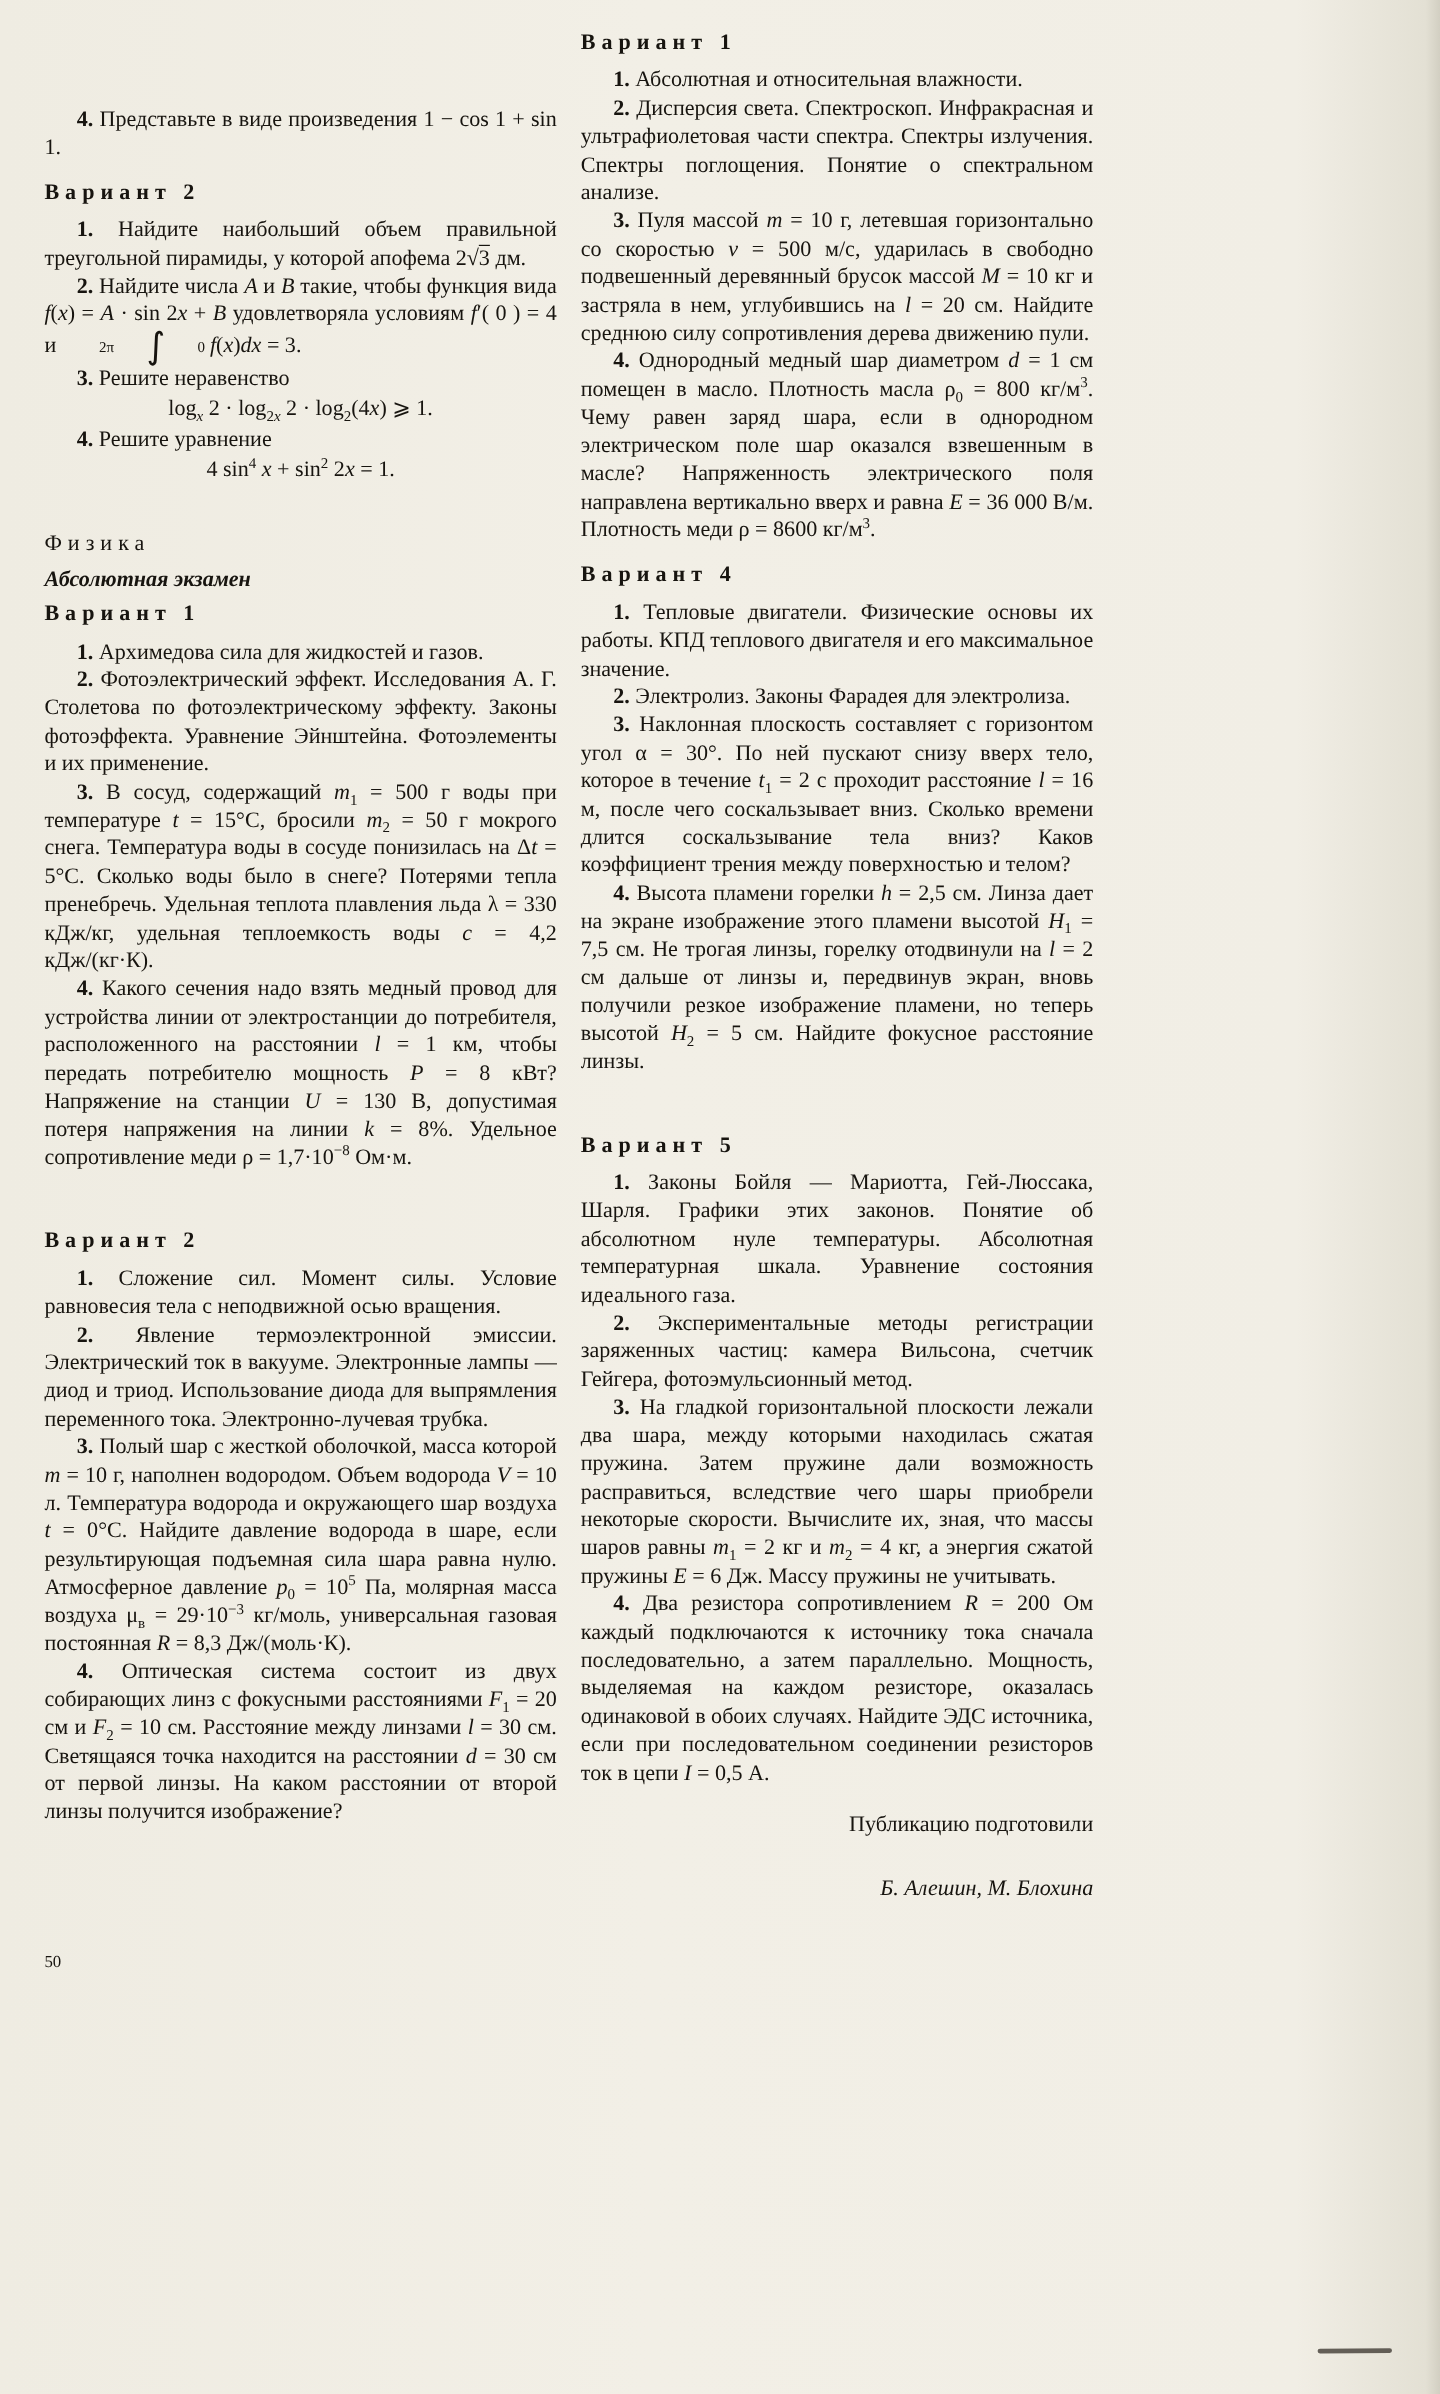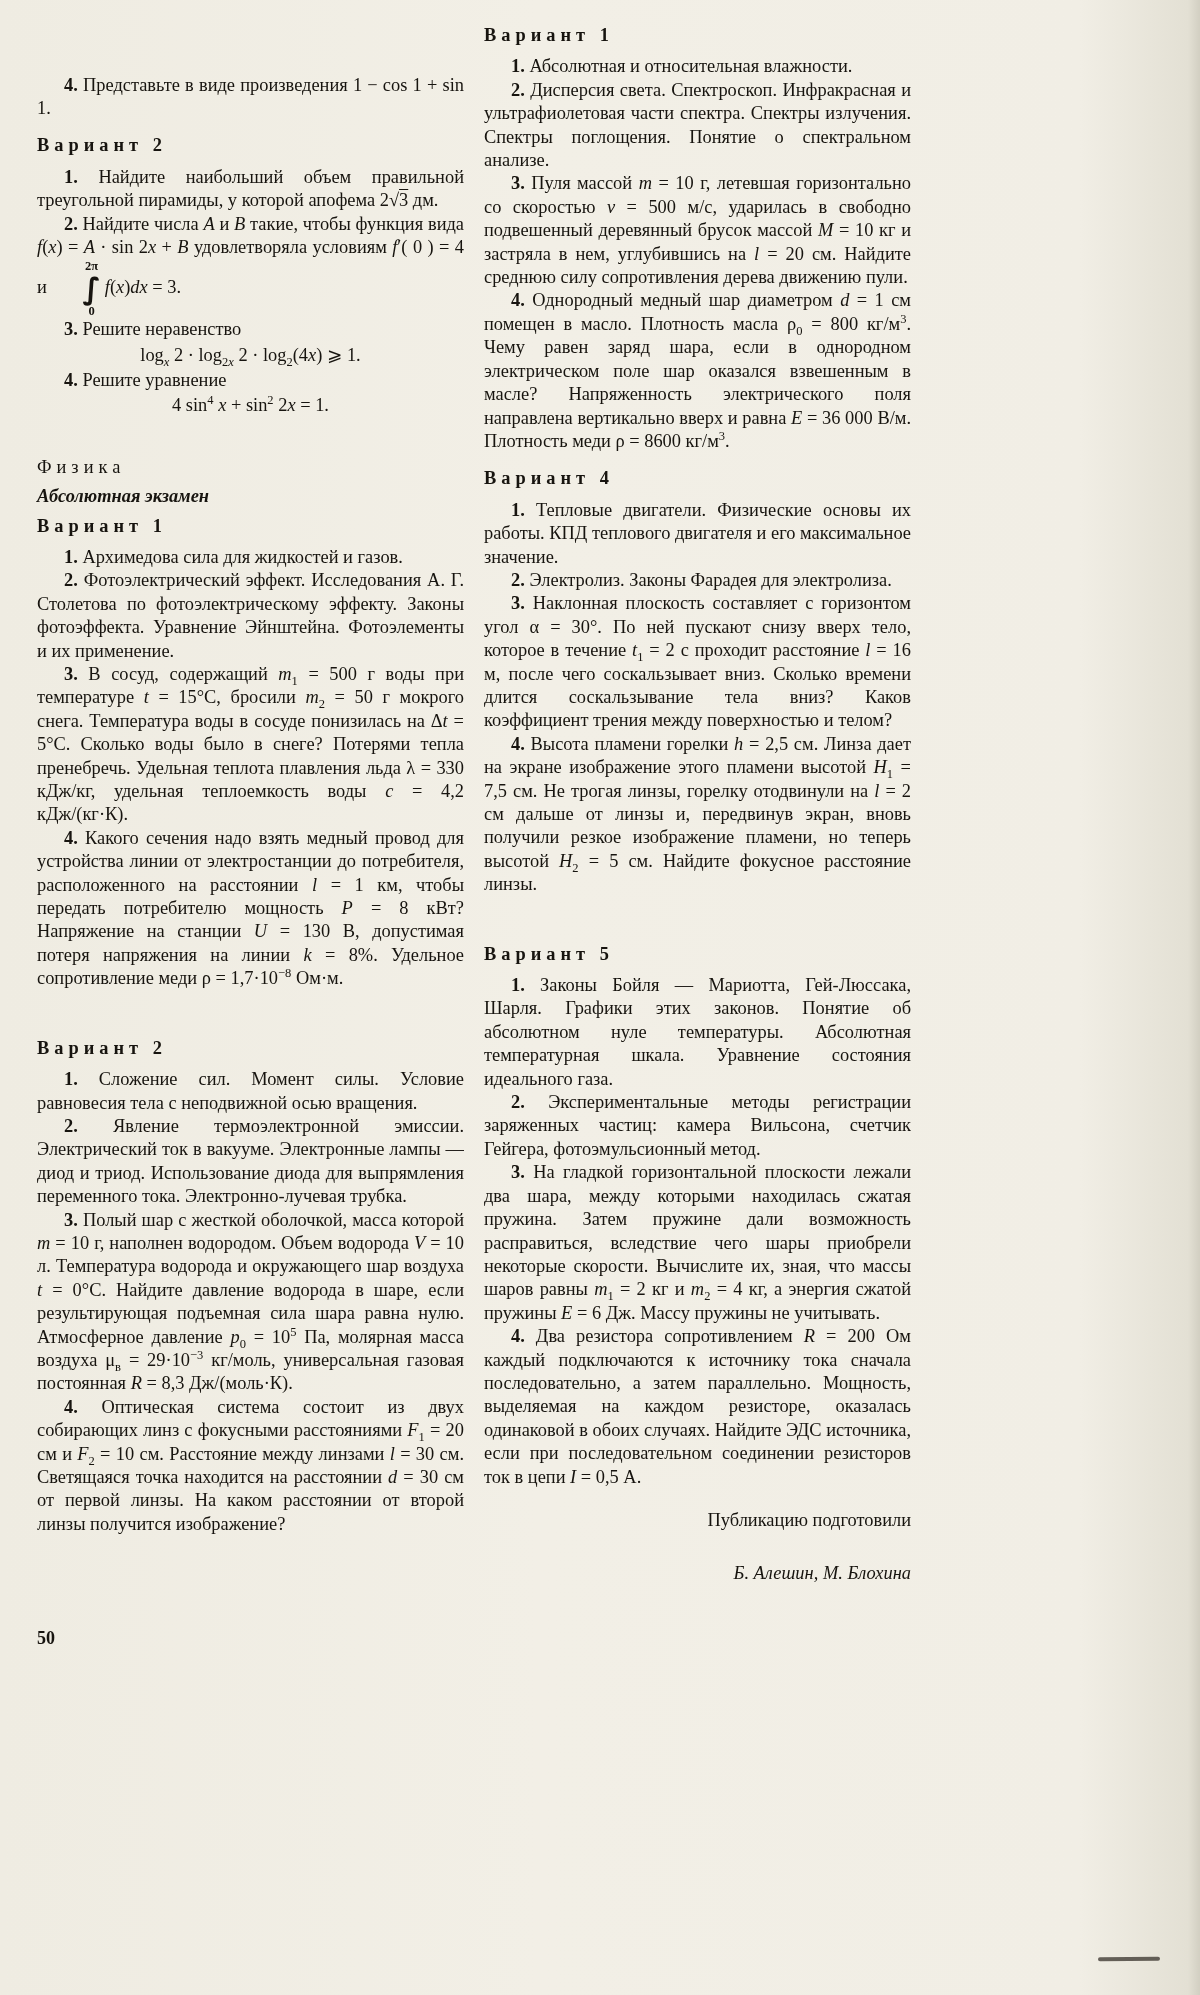--- a/index.html
+++ b/index.html
@@ -26,26 +26,26 @@
   .variant.first { margin-top:0; }
   .variant.tight { margin-top:4px; }
   .variant.gap-lg { margin-top:46px; }
   .section { font-weight:normal; letter-spacing:5px; margin:38px 0 6px; }
   .subhead { font-style:italic; font-weight:bold; margin:0 0 6px; }
   .sig { text-align:right; margin-top:20px; }
   .sig-italic { text-align:right;margin-top:30px; }
   .ol { text-decoration:overline; }
   sub,sup { font-size:68%; line-height:0; }
   .int {
-    display:inline-flex; flex-direction:column; align-items:center;
-    vertical-align:middle; line-height:1; padding:0 4px; font-style:normal;font-weight:bold;
+    display:inline-flex; flex-direction:row; align-items:center;
+    vertical-align:middle; line-height:1; padding:0 4px; font-style:normal;
   }
   .int .lim { font-size:12.5px; line-height:1.15; }
   .int .sign { font-size:30px; line-height:1; font-family:"DejaVu Sans","DejaVu Serif",sans-serif; }
-  .page-number { margin-top:42px; font-weight:bold; font-size:18px; }
+  .page-number { margin-top:42px; font-weight:normal; font-size:14px; }
   .scan-dash {
     position:absolute; left:1098px; top:1957px; width:62px; height:4px;
     background:#35302a; border-radius:2px; opacity:.75; transform:rotate(-.4deg);
   }
 </style>
 </head>
 <body>
 
 <div class="content">
   <div class="columns">

